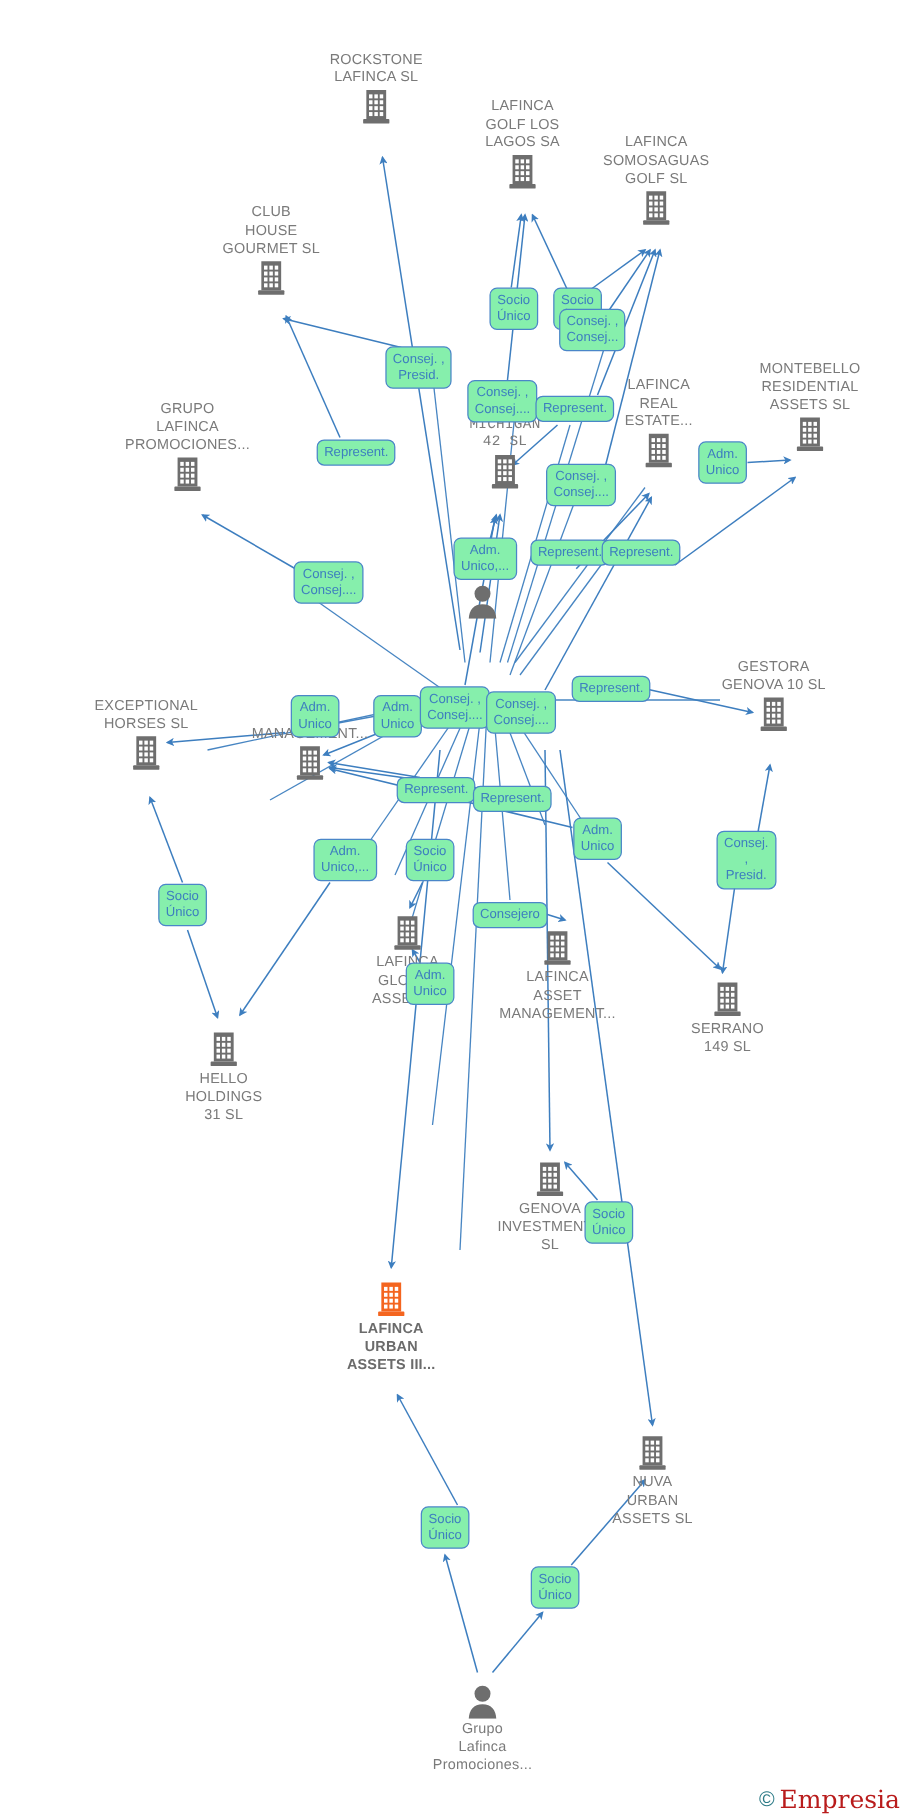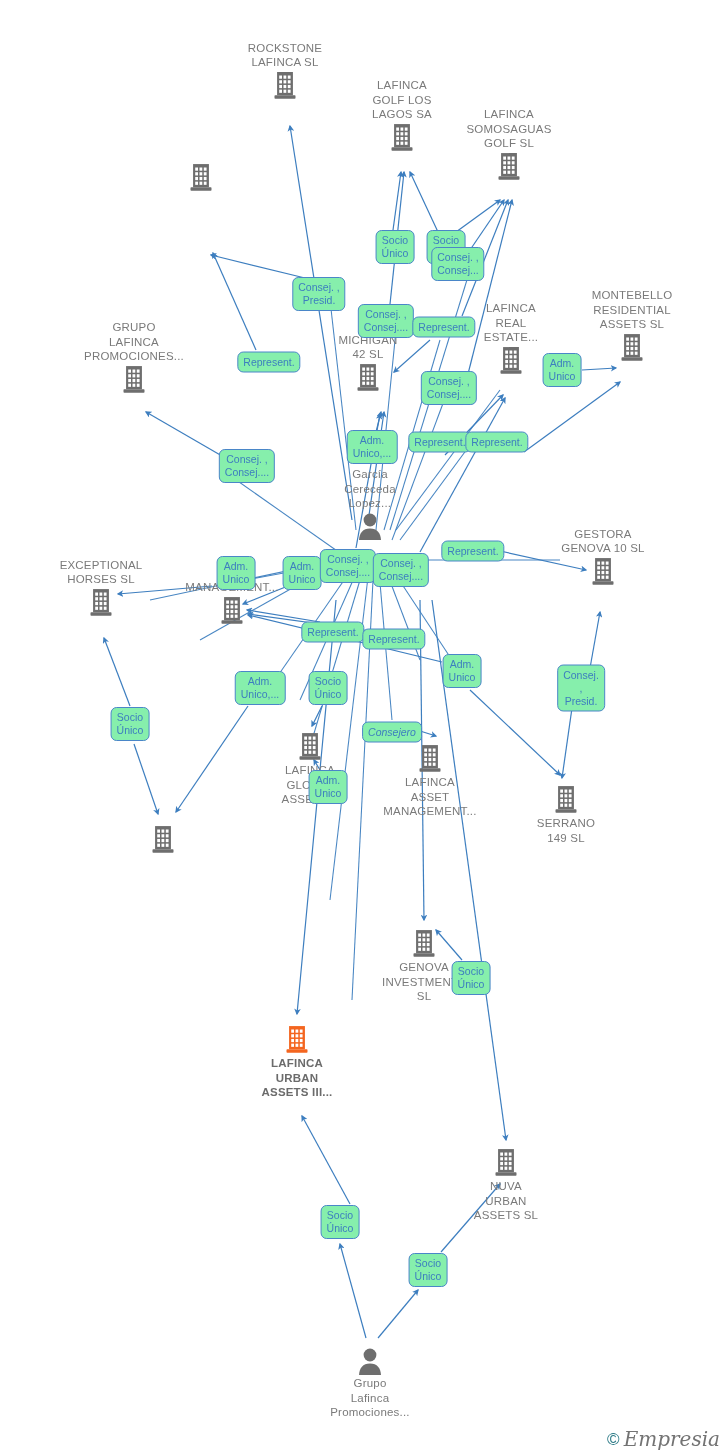--- a/index.html
+++ b/index.html
@@ -3,21 +3,21 @@
 <meta charset="utf-8">
 <style>
   html,body{margin:0;padding:0;}
   body{
     width:728px;height:1455px;
     background:#ffffff;
     font-family:"Liberation Sans", sans-serif;
     overflow:hidden;
     position:relative;
   }
-  #graph{position:absolute;inset:0;width:596px;height:1455px;}
+  #graph{position:absolute;inset:0;width:596px;height:1455px;margin-left:16px;}
   svg#edges{position:absolute;left:0;top:0;width:728px;height:1455px;}
 
   
   .node{
     position:absolute;
     width:120px;
     margin-left:-60px;
     text-align:center;
     z-index:3;
   }
@@ -59,22 +59,22 @@
   }
 
   
   #watermark{
     position:absolute;right:8px;bottom:6px;
     display:flex;align-items:center;gap:4px;
     z-index:8;
   }
   #watermark .cmark{color:#2b7a86;font-size:17px;line-height:17px;}
   #watermark .wname{
-    color:#737373;font-size:20px;line-height:20px;
-    font-family:"DejaVu Serif", serif;font-style:italic;
+    color:#b91c1c;font-size:20px;line-height:20px;
+    font-family:"DejaVu Serif", serif;
   }
 </style>
 </head>
 <body>
 
 <div id="graph">
   <svg id="edges" xmlns="http://www.w3.org/2000/svg">
     <defs>
       <marker id="arrow" viewBox="0 0 10 10" refX="8" refY="5" markerWidth="5.5" markerHeight="5.5" orient="auto-start-reverse">
         <path d="M 0 0 L 10 5 L 0 10 L 2.6 5 z" fill="#3d7ebf"></path>
@@ -208,20 +208,23 @@
             <rect x="10.6" y="17.4" width="2.6" height="3.0" fill="#ffffff"></rect>
             <rect x="14.6" y="4.2" width="2.6" height="3.0" fill="#ffffff"></rect>
             <rect x="14.6" y="8.6" width="2.6" height="3.0" fill="#ffffff"></rect>
             <rect x="14.6" y="13" width="2.6" height="3.0" fill="#ffffff"></rect>
             <rect x="14.6" y="17.4" width="2.6" height="3.0" fill="#ffffff"></rect>
             <rect x="2.2" y="22.6" width="19.6" height="3.4" rx="0.7" fill="#6e6e6e"></rect>
           </svg>
         </span>
       </div>
       <div class="node above" style="left: 201px; top: 163.2px;">
+        <span class="caption">CLUB
+HOUSE
+GOURMET  SL</span>
         <span class="glyph">
           <svg width="26" height="30" viewBox="0 0 24 28">
             <path d="M4.6 1 h14.8 v21.6 h-14.8 z" fill="#6e6e6e"></path>
             <rect x="6.6" y="4.2" width="2.6" height="3.0" fill="#ffffff"></rect>
             <rect x="6.6" y="8.6" width="2.6" height="3.0" fill="#ffffff"></rect>
             <rect x="6.6" y="13" width="2.6" height="3.0" fill="#ffffff"></rect>
             <rect x="6.6" y="17.4" width="2.6" height="3.0" fill="#ffffff"></rect>
             <rect x="10.6" y="4.2" width="2.6" height="3.0" fill="#ffffff"></rect>
             <rect x="10.6" y="8.6" width="2.6" height="3.0" fill="#ffffff"></rect>
             <rect x="10.6" y="13" width="2.6" height="3.0" fill="#ffffff"></rect>
@@ -273,21 +276,21 @@
             <rect x="10.6" y="13" width="2.6" height="3.0" fill="#ffffff"></rect>
             <rect x="10.6" y="17.4" width="2.6" height="3.0" fill="#ffffff"></rect>
             <rect x="14.6" y="4.2" width="2.6" height="3.0" fill="#ffffff"></rect>
             <rect x="14.6" y="8.6" width="2.6" height="3.0" fill="#ffffff"></rect>
             <rect x="14.6" y="13" width="2.6" height="3.0" fill="#ffffff"></rect>
             <rect x="14.6" y="17.4" width="2.6" height="3.0" fill="#ffffff"></rect>
             <rect x="2.2" y="22.6" width="19.6" height="3.4" rx="0.7" fill="#6e6e6e"></rect>
           </svg>
         </span>
       </div>
-      <div class="node above" style="left: 368px; top: 332.8px;">
+      <div class="node above" style="left: 388px; top: 332.8px; font-family: Liberation Mono, monospace;">
         <span class="caption">MICHIGAN
 42 SL</span>
         <span class="glyph">
           <svg width="26" height="30" viewBox="0 0 24 28">
             <path d="M4.6 1 h14.8 v21.6 h-14.8 z" fill="#6e6e6e"></path>
             <rect x="6.6" y="4.2" width="2.6" height="3.0" fill="#ffffff"></rect>
             <rect x="6.6" y="8.6" width="2.6" height="3.0" fill="#ffffff"></rect>
             <rect x="6.6" y="13" width="2.6" height="3.0" fill="#ffffff"></rect>
             <rect x="6.6" y="17.4" width="2.6" height="3.0" fill="#ffffff"></rect>
             <rect x="10.6" y="4.2" width="2.6" height="3.0" fill="#ffffff"></rect>
@@ -319,23 +322,20 @@
             <rect x="10.6" y="17.4" width="2.6" height="3.0" fill="#ffffff"></rect>
             <rect x="14.6" y="4.2" width="2.6" height="3.0" fill="#ffffff"></rect>
             <rect x="14.6" y="8.6" width="2.6" height="3.0" fill="#ffffff"></rect>
             <rect x="14.6" y="13" width="2.6" height="3.0" fill="#ffffff"></rect>
             <rect x="14.6" y="17.4" width="2.6" height="3.0" fill="#ffffff"></rect>
             <rect x="2.2" y="22.6" width="19.6" height="3.4" rx="0.7" fill="#6e6e6e"></rect>
           </svg>
         </span>
       </div>
       <div class="node person above" style="left: 370px; top: 467.2px;">
-        <span class="caption">García
-Cereceda
-Lopez...</span>
         <span class="glyph">
           <svg width="26" height="28" viewBox="0 0 26 28" fill="#6e6e6e">
             <circle cx="13" cy="8" r="6.4"></circle>
             <path d="M13 16.4 c7.2 0 10.6 4.6 11 11.6 h-22 c0.4 -7 3.8 -11.6 11 -11.6 z"></path>
           </svg>
         </span>
       </div>
       <div class="node above" style="left: 101px; top: 557.8px;">
         <span class="caption">EXCEPTIONAL
 HORSES  SL</span>
@@ -482,20 +482,23 @@
             <rect x="10.6" y="8.6" width="2.6" height="3.0" fill="#ffffff"></rect>
             <rect x="10.6" y="13" width="2.6" height="3.0" fill="#ffffff"></rect>
             <rect x="10.6" y="17.4" width="2.6" height="3.0" fill="#ffffff"></rect>
             <rect x="14.6" y="4.2" width="2.6" height="3.0" fill="#ffffff"></rect>
             <rect x="14.6" y="8.6" width="2.6" height="3.0" fill="#ffffff"></rect>
             <rect x="14.6" y="13" width="2.6" height="3.0" fill="#ffffff"></rect>
             <rect x="14.6" y="17.4" width="2.6" height="3.0" fill="#ffffff"></rect>
             <rect x="2.2" y="22.6" width="19.6" height="3.4" rx="0.7" fill="#6e6e6e"></rect>
           </svg>
         </span>
+        <span class="caption">HELLO
+HOLDINGS
+31  SL</span>
       </div>
       <div class="node" style="left: 424px; top: 929px;">
         <span class="glyph">
           <svg width="26" height="30" viewBox="0 0 24 28">
             <path d="M4.6 1 h14.8 v21.6 h-14.8 z" fill="#6e6e6e"></path>
             <rect x="6.6" y="4.2" width="2.6" height="3.0" fill="#ffffff"></rect>
             <rect x="6.6" y="8.6" width="2.6" height="3.0" fill="#ffffff"></rect>
             <rect x="6.6" y="13" width="2.6" height="3.0" fill="#ffffff"></rect>
             <rect x="6.6" y="17.4" width="2.6" height="3.0" fill="#ffffff"></rect>
             <rect x="10.6" y="4.2" width="2.6" height="3.0" fill="#ffffff"></rect>
@@ -606,21 +609,21 @@
       <div class="chip" style="left: 333px; top: 632px;">Represent.</div>
       <div class="chip" style="left: 394px; top: 639px;">Represent.</div>
       <div class="chip" style="left: 462px; top: 671px;">Adm.
 Unico</div>
       <div class="chip" style="left: 260px; top: 688px;">Adm.
 Unico,...</div>
       <div class="chip" style="left: 328px; top: 688px;">Socio
 Único</div>
       <div class="chip" style="left: 581px; top: 688px;">Consej. ,
 Presid.</div>
-      <div class="chip" style="left: 392px; top: 732px; font-style: italic;">Consejero</div>
+      <div class="chip" style="left: 392px; top: 732px;">Consejero</div>
       <div class="chip" style="left: 130px; top: 724px;">Socio
 Único</div>
       <div class="chip" style="left: 328px; top: 787px;">Adm.
 Unico</div>
       <div class="chip" style="left: 471px; top: 978px;">Socio
 Único</div>
       <div class="chip" style="left: 340px; top: 1222px;">Socio
 Único</div>
       <div class="chip" style="left: 428px; top: 1270px;">Socio
 Único</div>

